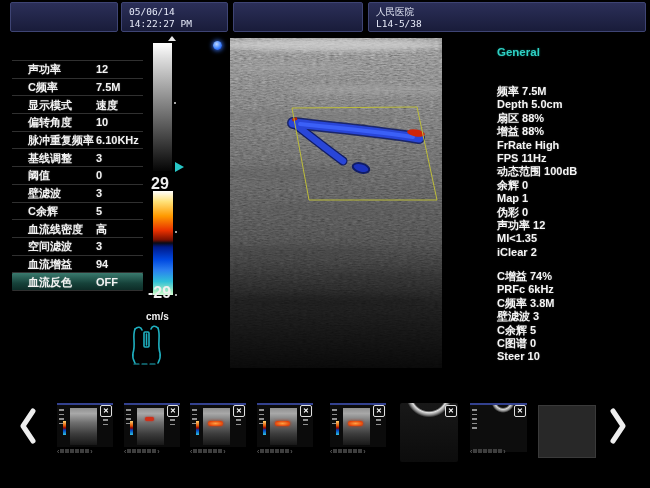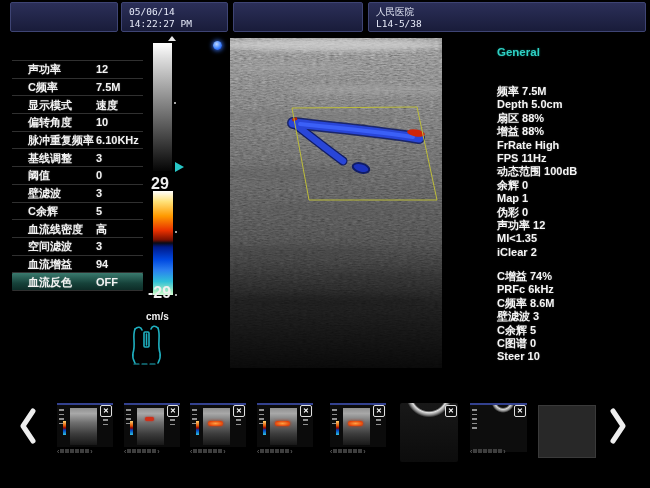--- a/index.html
+++ b/index.html
@@ -233,21 +233,21 @@
       <div class="rp-line">余辉 0</div>
       <div class="rp-line">Map 1</div>
       <div class="rp-line">伪彩 0</div>
       <div class="rp-line">声功率 12</div>
       <div class="rp-line">MI&lt;1.35</div>
       <div class="rp-line">iClear 2</div>
     </div>
   <div id="rp-c" class="rp-block">
       <div class="rp-line">C增益 74%</div>
       <div class="rp-line">PRFc 6kHz</div>
-      <div class="rp-line">C频率 8.6M</div>
+      <div class="rp-line">C频率 3.8M</div>
       <div class="rp-line">壁滤波 3</div>
       <div class="rp-line">C余辉 5</div>
       <div class="rp-line">C图谱 0</div>
       <div class="rp-line">Steer 10</div>
     </div>
 
   <div class="nav" id="nav-prev">
     <svg width="20" height="36" viewBox="0 0 20 36">
       <polyline points="15,3 5,18 15,33" fill="none" stroke="#eee" stroke-width="5" stroke-linecap="round" stroke-linejoin="round"></polyline>
     </svg>

